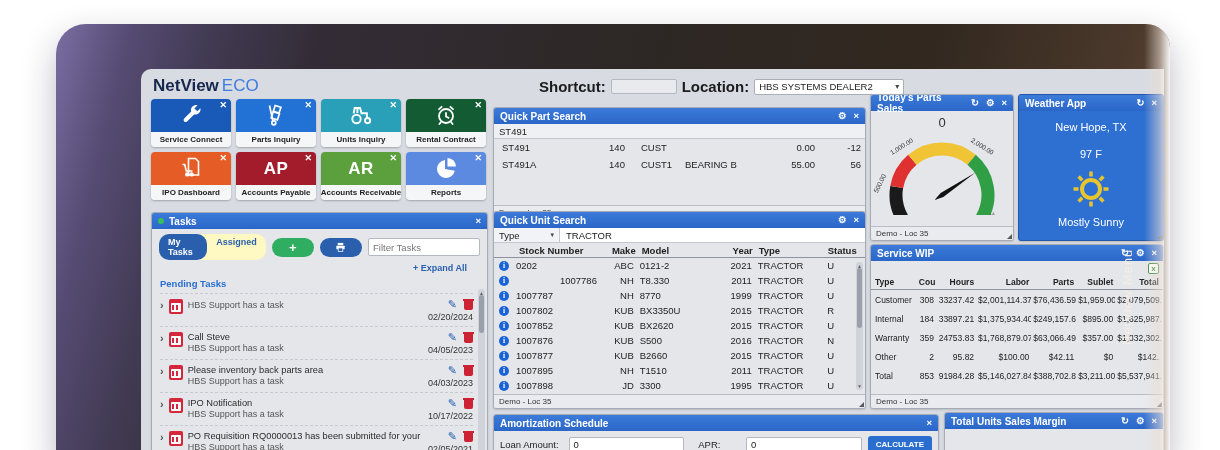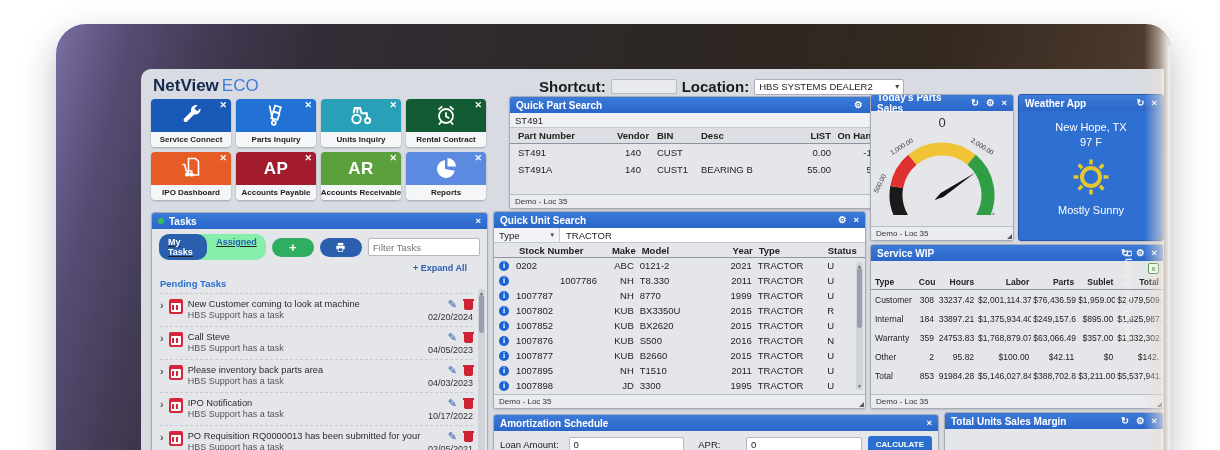--- a/index.html
+++ b/index.html
@@ -55,21 +55,21 @@
   .tile .art { height:33px; display:flex; align-items:center; justify-content:center; }
   .tile .art svg { width:24px; height:24px; }
   .tile .art .big { color:#fff; font-weight:bold; font-size:17px; letter-spacing:.5px; }
   .tile .cap { height:15px; background:#f5f6f8; display:flex; align-items:center; justify-content:center;
     font-size:8px; font-weight:bold; color:#1d1d1d; white-space:nowrap; }
   .tile .tx { position:absolute; top:1px; right:4px; color:#fff; font-size:9px; font-weight:bold; }
 
   
   #tasks { left:10px; top:143px; width:337px; height:263px; border-radius:3px 3px 0 0; }
   .ttools { display:flex; align-items:center; gap:6px; padding:5px 7px 2px 7px; }
-  .tabgrp { background:#86efac; border-radius:10px; display:flex;text-decoration:underline; }
+  .tabgrp { background:#fef9c3; border-radius:10px; display:flex; }
   .tabb { padding:3px 9px; border-radius:10px; font-size:9px; font-weight:bold; color:#2a5fae; cursor:pointer; }
   .tabb.act { background:#2a5fae; color:#fff; }
   .rbtn { width:46px; height:19px; border-radius:10px; display:flex; align-items:center; justify-content:center;
     color:#fff; font-weight:bold; cursor:pointer; }
   .rbtn.add { background:#2fae62; font-size:13px; }
   .rbtn.prn { background:#2a5fae; }
   .filter { margin-left:auto; width:112px; height:18px; border:1px solid #b3b8c1; border-radius:2px;
     background:#fff; font-size:9.5px; padding:0 4px; color:#222; font-family:inherit; }
   .expand { text-align:right; padding:1px 20px 2px 0; color:#2a5fae; font-weight:bold; font-size:9px; cursor:pointer; }
   .tlist { position:relative; height:212px; overflow:hidden; padding:0 14px 0 8px; }
@@ -88,21 +88,21 @@
   .pencil { color:#2a5fae; font-size:11px; line-height:1; cursor:pointer; }
   .trash { width:9px; height:11px; position:relative; cursor:pointer; }
   .trash::before { content:""; position:absolute; left:0; right:0; top:2px; bottom:0; background:#cc2233; border-radius:0 0 2px 2px; }
   .trash::after { content:""; position:absolute; left:-1px; right:-1px; top:0; height:2px; background:#cc2233; }
   .tdate { font-size:9px; color:#333; }
   .vscroll { position:absolute; right:2px; top:2px; bottom:2px; width:7px; background:#d0d3da; border-radius:3px; }
   .vscroll .thumb { position:absolute; left:1px; right:1px; top:6px; height:38px; background:#9aa0ab; border-radius:3px; }
   .vscroll .ar { position:absolute; left:0; right:0; text-align:center; font-size:5px; color:#666; }
 
   
-  #qps { left:352px; top:27px; width:373px; height:113px;margin-left:16px; }
+  #qps { left:352px; top:38px; width:373px; height:113px; }
   .srow { height:15px; background:#eef0f3; border-bottom:1px solid #c3c7ce; display:flex; align-items:center;
     padding:0 5px; font-size:9.5px; }
   .grid-h { display:flex; align-items:center; height:16px; font-weight:bold; font-size:9.5px;
     border-bottom:1px solid #8d93a0; background:#dddfe5; }
   .grid-r { display:flex; align-items:center; height:17px; font-size:9.5px; cursor:pointer; }
   .c { padding:0 3px; white-space:nowrap; overflow:hidden; }
   .tr { text-align:right; } .tc { text-align:center; }
 
   
   #qus { left:352px; top:142px; width:373px; height:198px; }
@@ -115,21 +115,21 @@
   .info-i { width:10px; height:10px; border-radius:50%; background:#1a63d6; color:#fff; font-size:7.5px;
     font-weight:bold; display:flex; align-items:center; justify-content:center; flex:none; cursor:pointer;
     font-family:"Liberation Serif", serif; }
   .grid-r.unit { height:15px; }
 
   
   #gauge { left:729px; top:25px; width:144px; height:147px; }
   
   #weather { left:877px; top:25px; width:146px; height:147px; background:#2e6fd2; border-color:#2456a8; }
   #weather .wbody { color:#fff; text-align:center; font-size:11px; padding-top:10px; }
-  #weather .wbody .city { margin-bottom:3px; }
+  #weather .wbody .city { margin-bottom:15px; }
   #weather .sun { margin:9px auto 7px auto; width:40px; height:40px; }
 
   
   #wip { left:729px; top:175px; width:294px; height:165px; }
   .xlrow { height:14px; display:flex; justify-content:flex-end; align-items:center; padding:1px 4px 0 0; }
   .xlic { width:11px; height:11px; background:#fff; border:1px solid #2f8a3d; border-radius:2px;
     color:#2f8a3d; font-size:8px; font-weight:bold; display:flex; align-items:center; justify-content:center; cursor:pointer; }
   .wip-h, .wip-r { display:flex; align-items:center; font-size:8.5px; padding:0 2px; }
   .wip-h { font-weight:bold; height:15px; border-bottom:1px solid #8d93a0; }
   .wip-r { height:19px; }
@@ -289,21 +289,20 @@
           <input class="filter" placeholder="Filter Tasks" style="">
         </div>
         <div class="expand">+ Expand All</div>
         <div class="tlist">
           <div class="sechd">Pending Tasks</div>
           <div id="taskItems">
               <div class="titem">
                 <span class="chev">›</span>
                 <div class="cal"></div>
                 <div class="tmain">
-                  <div class="t1">New Customer coming to look at machine</div>
                   <div class="t2">HBS Support has a task</div>
                 </div>
                 <div class="tside">
                   <div class="acticons">
                     <span class="pencil">✎</span>
                     <span class="trash"></span>
                   </div>
                   <span class="tdate">02/20/2024</span>
                 </div>
               </div>
@@ -380,30 +379,20 @@
       <div class="panel" id="qps">
         <div class="ph">
           <span>Quick Part Search</span>
           <span class="sp"></span>
           <span class="hic">⚙</span>
           <span class="hic">×</span>
         </div>
         <div class="srow">
           <span>ST491</span>
         </div>
-        <div id="qpsHead">
-            <div class="grid-h" style="padding-left: 5px;">
-              <div class="c " style="width: 97px;">Part Number</div>
-              <div class="c tc" style="width: 42px;">Vendor</div>
-              <div class="c " style="width: 44px;">BIN</div>
-              <div class="c " style="width: 94px;">Desc</div>
-              <div class="c tr" style="width: 42px;">LIST</div>
-              <div class="c tr" style="width: 46px;">On Hand</div>
-            </div>
-          </div>
         <div id="qpsRows">
             <div class="grid-r" style="padding-left: 5px;">
               <div class="c " style="width: 97px;">ST491</div>
               <div class="c tc" style="width: 42px;">140</div>
               <div class="c " style="width: 44px;">CUST</div>
               <div class="c " style="width: 94px;"></div>
               <div class="c tr" style="width: 42px;">0.00</div>
               <div class="c tr" style="width: 46px;">-12</div>
             </div>
             <div class="grid-r" style="padding-left: 5px;">

